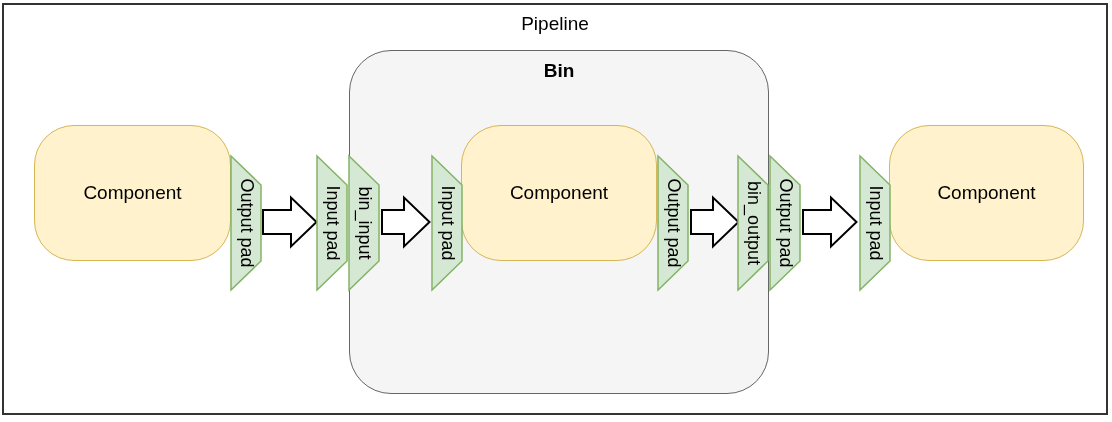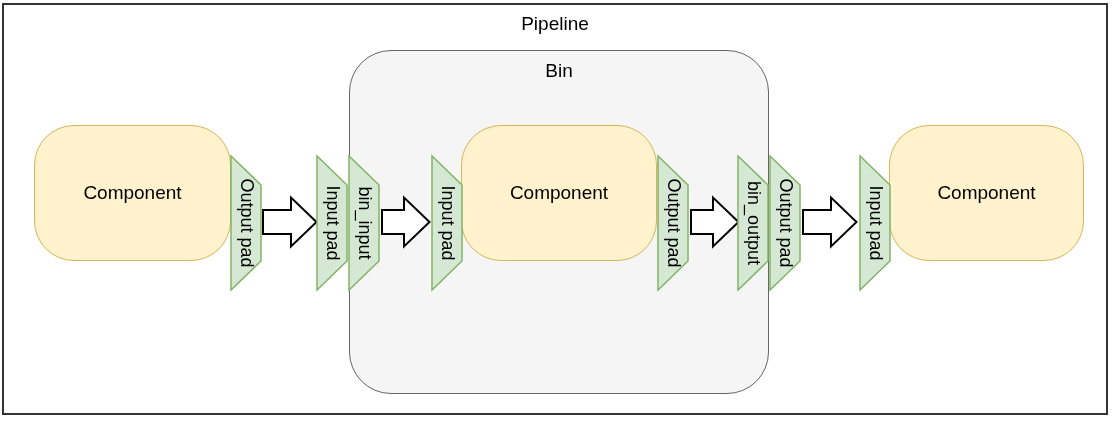--- a/index.html
+++ b/index.html
@@ -34,21 +34,21 @@
     text-align:center;font-size:19px;color:var(--text);
   }
   .bin{
     position:absolute;left:345px;top:45px;width:420px;height:344px;
     background:var(--bin_fill);
     border:1.5px solid var(--bin_border);
     border-radius:42px;
   }
   .bin-title{
     position:absolute;left:0;top:9px;width:100%;
-    text-align:center;font-size:19px;color:var(--text);
+    text-align:center;font-size:19px;color:var(--text);font-weight:bold;
   }
   .component{
     position:absolute;top:120px;height:136px;
     background:var(--component_fill);
     border:1.5px solid var(--component_border);
     border-radius:40px;
     display:flex;align-items:center;justify-content:center;
     font-size:19px;color:var(--text);
   }
   .comp-1{left:30px;width:197px;}

